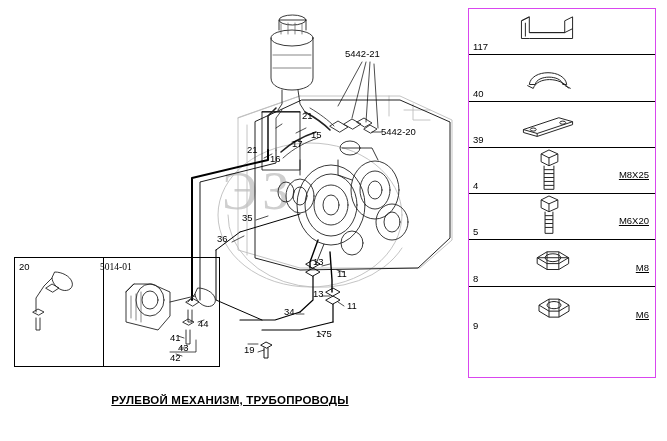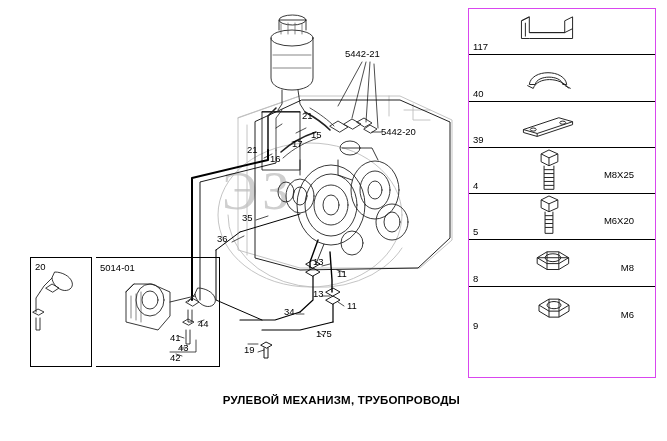--- a/index.html
+++ b/index.html
@@ -25,25 +25,26 @@
     left: 0; top: 0;
     width: 667px;
     height: 441px;
   }
   
   .caption {
     position: absolute;
     left: 0;
     top: 394px;
     width: 460px;
-    text-align: right;
+    text-align: center;
     font-size: 11.5px;
     font-weight: bold;
     letter-spacing: 0.2px;
     color: #000;
+    text-decoration: underline;
   }
   
   .legend {
     position: absolute;
     left: 468px;
     top: 8px;
     width: 188px;
     height: 370px;
     border: 1px solid #d946ef;
     box-sizing: border-box;
@@ -65,30 +66,31 @@
   }
   .legend-art {
     position: absolute;
     left: 34px;
     top: 0;
     width: 90px;
     height: 100%;
   }
   .legend-size {
     position: absolute;
-    right: 21px;
+    right: 6px;
     bottom: 13px;
     font-size: 9.5px;
+    text-decoration: underline;
   }
   
   .box-20 {
     position: absolute;
-    left: 30px;
+    left: 14px;
     top: 257px;
-    width: 62px;
+    width: 90px;
     height: 110px;
     border: 1px solid #000;
     box-sizing: border-box;
     text-decoration: underline;
   }
   .box-20 .bnum {
     position: absolute;
     left: 4px;
     top: 3px;
     font-size: 9.5px;
@@ -272,21 +274,21 @@
     </g>
   </svg>
 
   <div class="caption">РУЛЕВОЙ МЕХАНИЗМ, ТРУБОПРОВОДЫ</div>
 
   <div class="box-20">
     <span class="bnum">20</span>
   </div>
   <div class="box-5014"></div>
 
-  <span class="lbl" style="left:100px; top:262px;">5014-01</span>
+  <span class="lbl" style="left:100px; top:262px;font-family:Liberation Serif, serif;">5014-01</span>
 
   <span class="lbl" style="left:345px; top:48px;">5442-21</span>
   <span class="lbl" style="left:381px; top:126px;">5442-20</span>
   <span class="lbl" style="left:302px; top:110px;">21</span>
   <span class="lbl" style="left:270px; top:125px;margin-top:28px;">16</span>
   <span class="lbl" style="left:311px; top:129px;">15</span>
   <span class="lbl" style="left:292px; top:138px;">17</span>
   <span class="lbl" style="left:247px; top:144px;">21</span>
   <span class="lbl" style="left:242px; top:212px;text-align:center;">35</span>
   <span class="lbl" style="left:217px; top:233px;">36</span>

